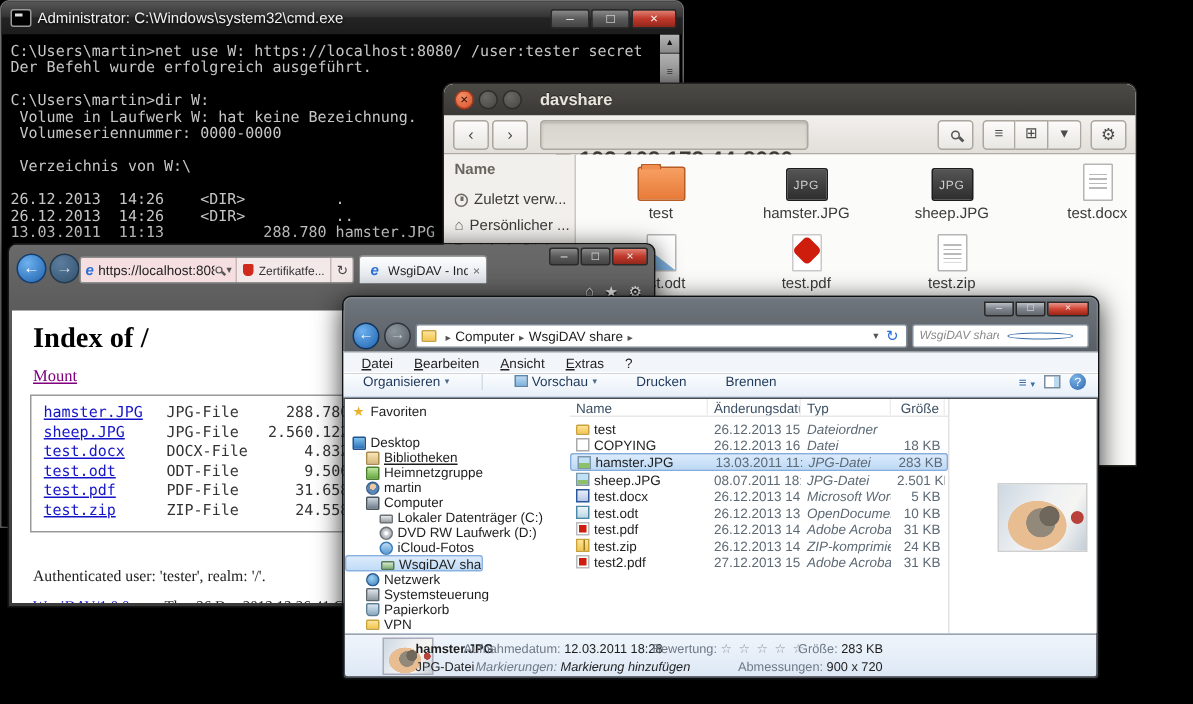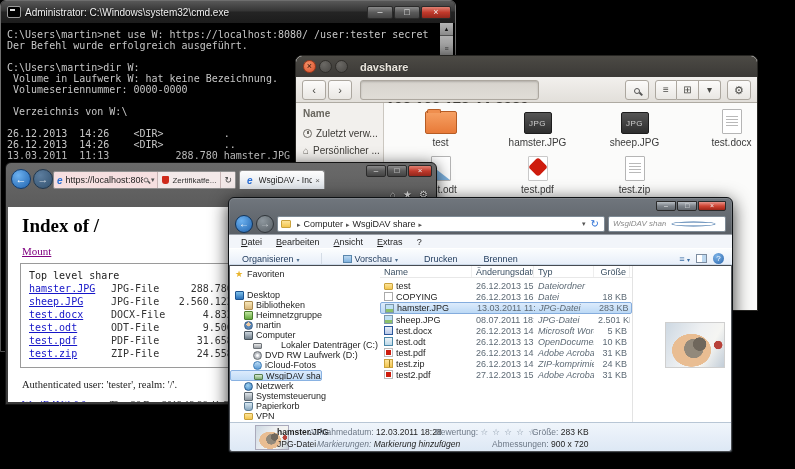--- a/index.html
+++ b/index.html
@@ -152,21 +152,21 @@
   .x-refresh { font-size:10px; color:#2a6fd6; padding:0 2px; }
   .x-search { width:118px; height:16px; background:#fff; border:1px solid #7f8b96; border-radius:2px; flex:none;
       display:flex; align-items:center; padding:0 4px; }
   .x-search span { flex:1; font-size:8px; font-style:italic; color:#8a8a8a; white-space:nowrap; overflow:hidden; }
   .x-search .mag { border-color:#3a6ea5; transform:scale(.8); }
   .x-search .mag::after { background:#3a6ea5; }
   .x-menubar { height:14px; background:#f2f5fa; border-top:1px solid #9aa0a8; display:flex; align-items:center; padding-left:6px; gap:2px; }
   .x-menu-item { display:inline-block; font-size:9px; color:#1e1e1e; padding:0 6px; }
   .x-menu-item::first-letter { text-decoration:underline; }
   .x-toolbar { height:17px; background:linear-gradient(#fbfdfe,#e8eff9); border-top:1px solid #fff; border-bottom:1px solid #ccd9e8;
-      display:flex; align-items:flex-end; padding:0 8px; gap:16px; position:relative; }
+      display:flex; align-items:flex-start; padding:0 8px; gap:16px; position:relative; }
   .x-tool { font-size:9px; color:#1e395b; display:flex; align-items:center; gap:3px; padding:0 5px; }
   .x-tool .tcaret { font-size:6px; color:#4a6a8a; }
   .x-tool-sep { width:1px; height:11px; background:#d4dce6; }
   .x-previcon { width:9px; height:8px; background:linear-gradient(#bcd8f0,#7fb2df); border:1px solid #5a87ad; }
   .x-tools-right { position:absolute; right:8px; display:flex; align-items:center; gap:6px; }
   .x-views { font-size:9px; color:#3a6ea5; }
   .x-views .tcaret { font-size:6px; }
   .x-paneicon { width:11px; height:9px; border:1px solid #7d8destroy; border:1px solid #7d8da0; background:linear-gradient(90deg,#fff 60%,#bcd8f0 60%); }
   .x-help { width:11px; height:11px; border-radius:50%; background:radial-gradient(circle at 35% 30%,#7db4e8,#2a66ad); color:#fff; font-size:8px; line-height:11px; text-align:center; }
   .x-main { position:absolute; left:1px; right:1px; top:68px; bottom:30px; background:#fff; overflow:hidden; }
@@ -387,21 +387,20 @@
       <span class="ie-quick">
         <span>⌂</span>
         <span>★</span>
         <span>⚙</span>
       </span>
     </div>
     <div class="ie-page">
       <div class="ie-h1">Index of /</div>
       <a class="ie-mount">Mount</a>
       <div class="ie-table">
-        <div class="ie-group">Top level share</div>
         <div>
             <div class="ierow">
     <span class="ie-col-name"><a class="iename">hamster.JPG</a></span><span class="ie-col-type ietype">JPG-File</span><span class="ie-col-size iesize">288.780 Bytes</span>
   </div>
             <div class="ierow">
     <span class="ie-col-name"><a class="iename">sheep.JPG</a></span><span class="ie-col-type ietype">JPG-File</span><span class="ie-col-size iesize">2.560.122 Bytes</span>
   </div>
             <div class="ierow">
     <span class="ie-col-name"><a class="iename">test.docx</a></span><span class="ie-col-type ietype">DOCX-File</span><span class="ie-col-size iesize">4.832 Bytes</span>
   </div>
@@ -478,37 +477,37 @@
     <div class="x-main">
       <div class="x-sidebar">
           <div class="exside-item" style="padding-left: 5px;">
     <span class="exsicon si-star">★</span>
     <span>Favoriten</span>
   </div>
           <div class="exside-item gap" style="padding-left: 5px;">
     <span class="exsicon si-desktop"></span>
     <span>Desktop</span>
   </div>
-          <div class="exside-item" style="padding-left: 14px;">
+          <div class="exside-item" style="padding-left: 14px; text-decoration: underline;">
     <span class="exsicon si-libraries"></span>
     <span>Bibliotheken</span>
   </div>
           <div class="exside-item" style="padding-left: 14px;">
     <span class="exsicon si-homegroup"></span>
     <span>Heimnetzgruppe</span>
   </div>
           <div class="exside-item" style="padding-left: 14px;">
     <span class="exsicon si-user"></span>
     <span>martin</span>
   </div>
           <div class="exside-item" style="padding-left: 14px;">
     <span class="exsicon si-computer"></span>
     <span>Computer</span>
   </div>
-          <div class="exside-item" style="padding-left: 23px; justify-content: space-between;">
+          <div class="exside-item" style="padding-left: 23px;">
     <span class="exsicon si-drive"></span>
     <span>Lokaler Datenträger (C:)</span>
   </div>
           <div class="exside-item" style="padding-left: 23px;">
     <span class="exsicon si-dvd"></span>
     <span>DVD RW Laufwerk (D:)</span>
   </div>
           <div class="exside-item" style="padding-left: 23px;">
     <span class="exsicon si-photos"></span>
     <span>iCloud-Fotos</span>

